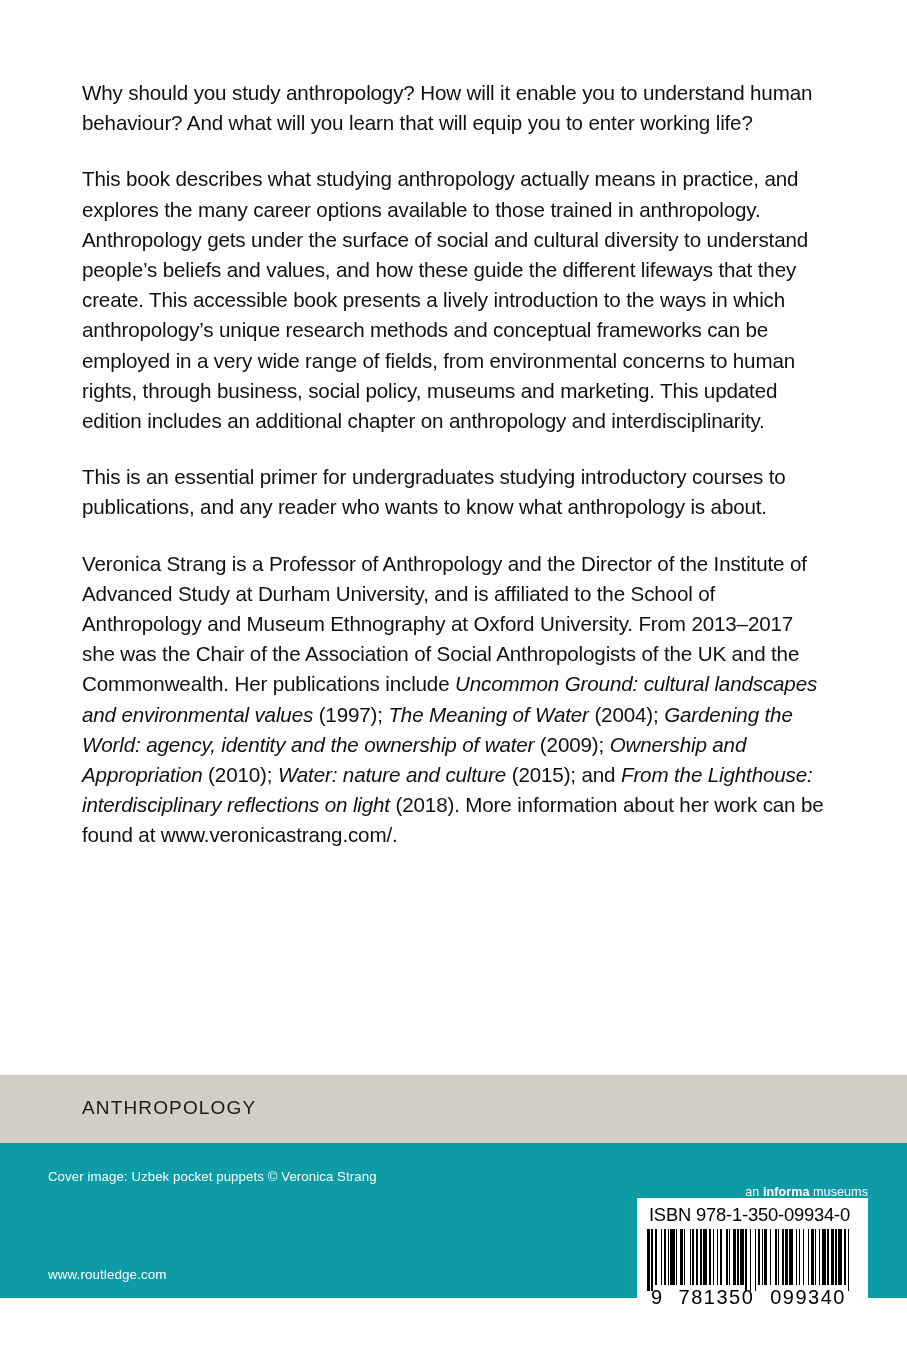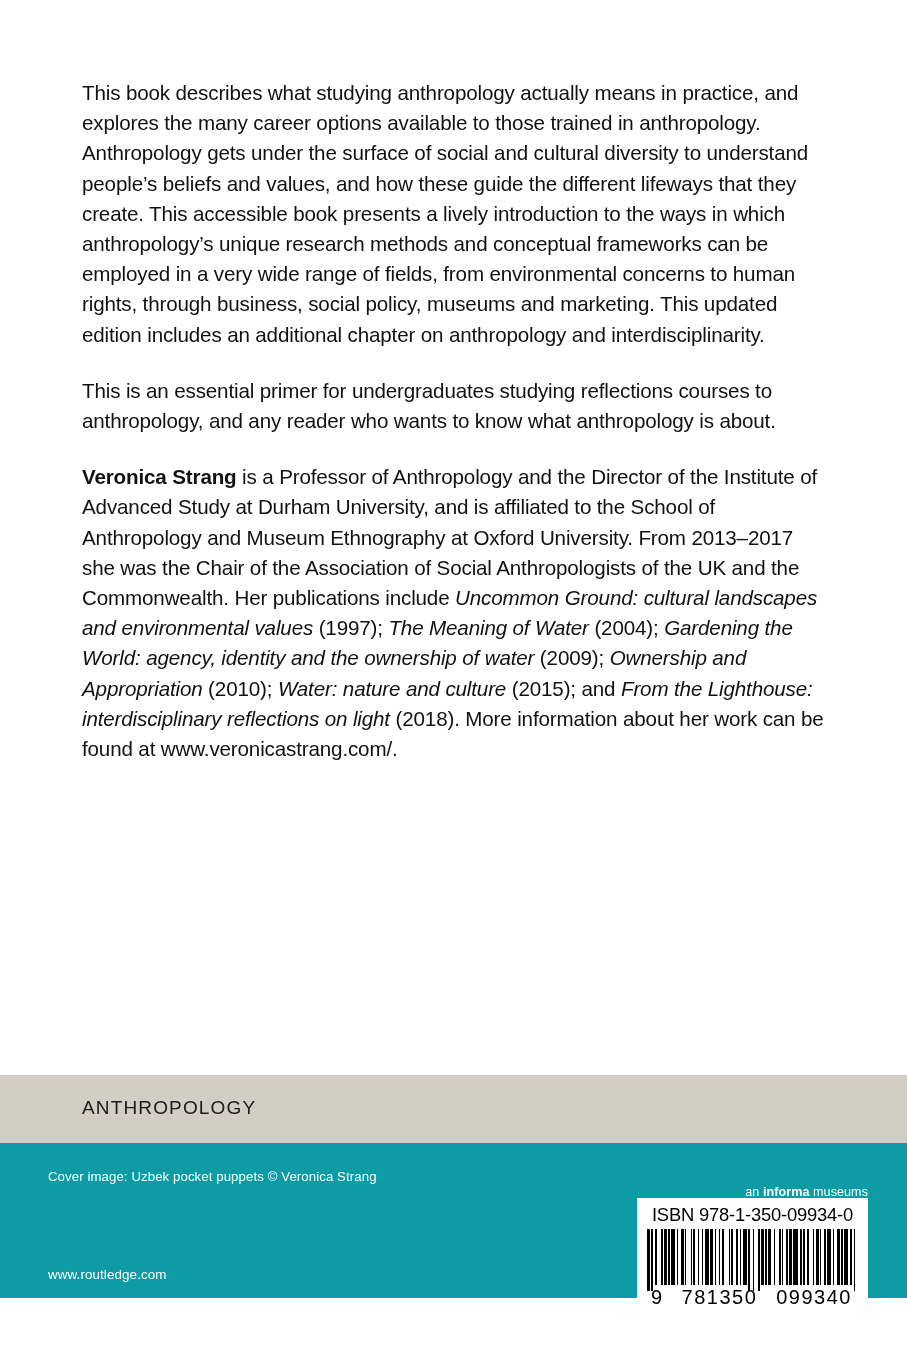--- a/index.html
+++ b/index.html
@@ -29,21 +29,21 @@
     line-height: 30.2px;
     color: #111111;
     margin-bottom: 26px;
     letter-spacing: -0.15px;
     text-align: left;
   }
   .para:last-child { margin-bottom: 0; }
 
   .para.author { margin-top: 2px; }
 
-  .para b { font-weight: bold; }
+  .para b { font-weight: normal; }
   .para i { font-style: italic; }
 
   
   .subject-band {
     position: absolute;
     left: 0;
     top: 1075px;
     width: 907px;
     height: 68px;
     background: #d2cec3;
@@ -165,21 +165,21 @@
   .informa b { font-weight: bold; }
 
   
   .barcode-box {
     position: absolute;
     left: 637px;
     top: 1198px;
     width: 231px;
     height: 120px;
     background: #ffffff;
-    padding: 6px 10px 4px 10px;
+    padding: 6px 16px 4px 10px;
   }
 
   .isbn-text {
     font-size: 18.4px;
     color: #000000;
     text-align: center;
     letter-spacing: -0.2px;
     line-height: 22px;
     font-family: "Liberation Sans", sans-serif;
   }
@@ -211,24 +211,25 @@
   }
   .barcode-digits .d-left { padding-left: 2px; }
   .barcode-digits .d-mid { letter-spacing: 1.5px; }
   .barcode-digits .d-right { letter-spacing: 1.5px; padding-right: 4px; }
 </style>
 </head>
 <body>
 
 <div class="blurb">
 
+  <p class="para">Why should you study anthropology? How will it enable you to understand human behaviour? And what will you learn that will equip you to enter working life?</p>
 
   <p class="para">This book describes what studying anthropology actually means in practice, and explores the many career options available to those trained in anthropology. Anthropology gets under the surface of social and cultural diversity to understand people’s beliefs and values, and how these guide the different lifeways that they create. This accessible book presents a lively introduction to the ways in which anthropology’s unique research methods and conceptual frameworks can be employed in a very wide range of fields, from environmental concerns to human rights, through business, social policy, museums and marketing. This updated edition includes an additional chapter on anthropology and interdisciplinarity.</p>
 
-  <p class="para">This is an essential primer for undergraduates studying reflections courses to anthropology, and any reader who wants to know what anthropology is about.</p>
+  <p class="para">This is an essential primer for undergraduates studying introductory courses to publications, and any reader who wants to know what anthropology is about.</p>
 
   <p class="para author"><b>Veronica Strang</b><span> is a Professor of Anthropology and the Director of the Institute of Advanced Study at Durham University, and is affiliated to the School of Anthropology and Museum Ethnography at Oxford University. From 2013–2017 she was the Chair of the Association of Social Anthropologists of the UK and the Commonwealth. Her publications include </span><i>Uncommon Ground: cultural landscapes and environmental values</i><span> (1997); </span><i>The Meaning of Water</i><span> (2004); </span><i>Gardening the World: agency, identity and the ownership of water</i><span> (2009); </span><i>Ownership and Appropriation</i><span> (2010); </span><i>Water: nature and culture</i><span> (2015); and </span><i>From the Lighthouse: interdisciplinary reflections on light</i><span> (2018). More information about her work can be found at www.veronicastrang.com/.</span></p>
 
 </div>
 
 <div class="subject-band">
   <div class="subject-label">ANTHROPOLOGY</div>
 </div>
 
 <div class="footer">

